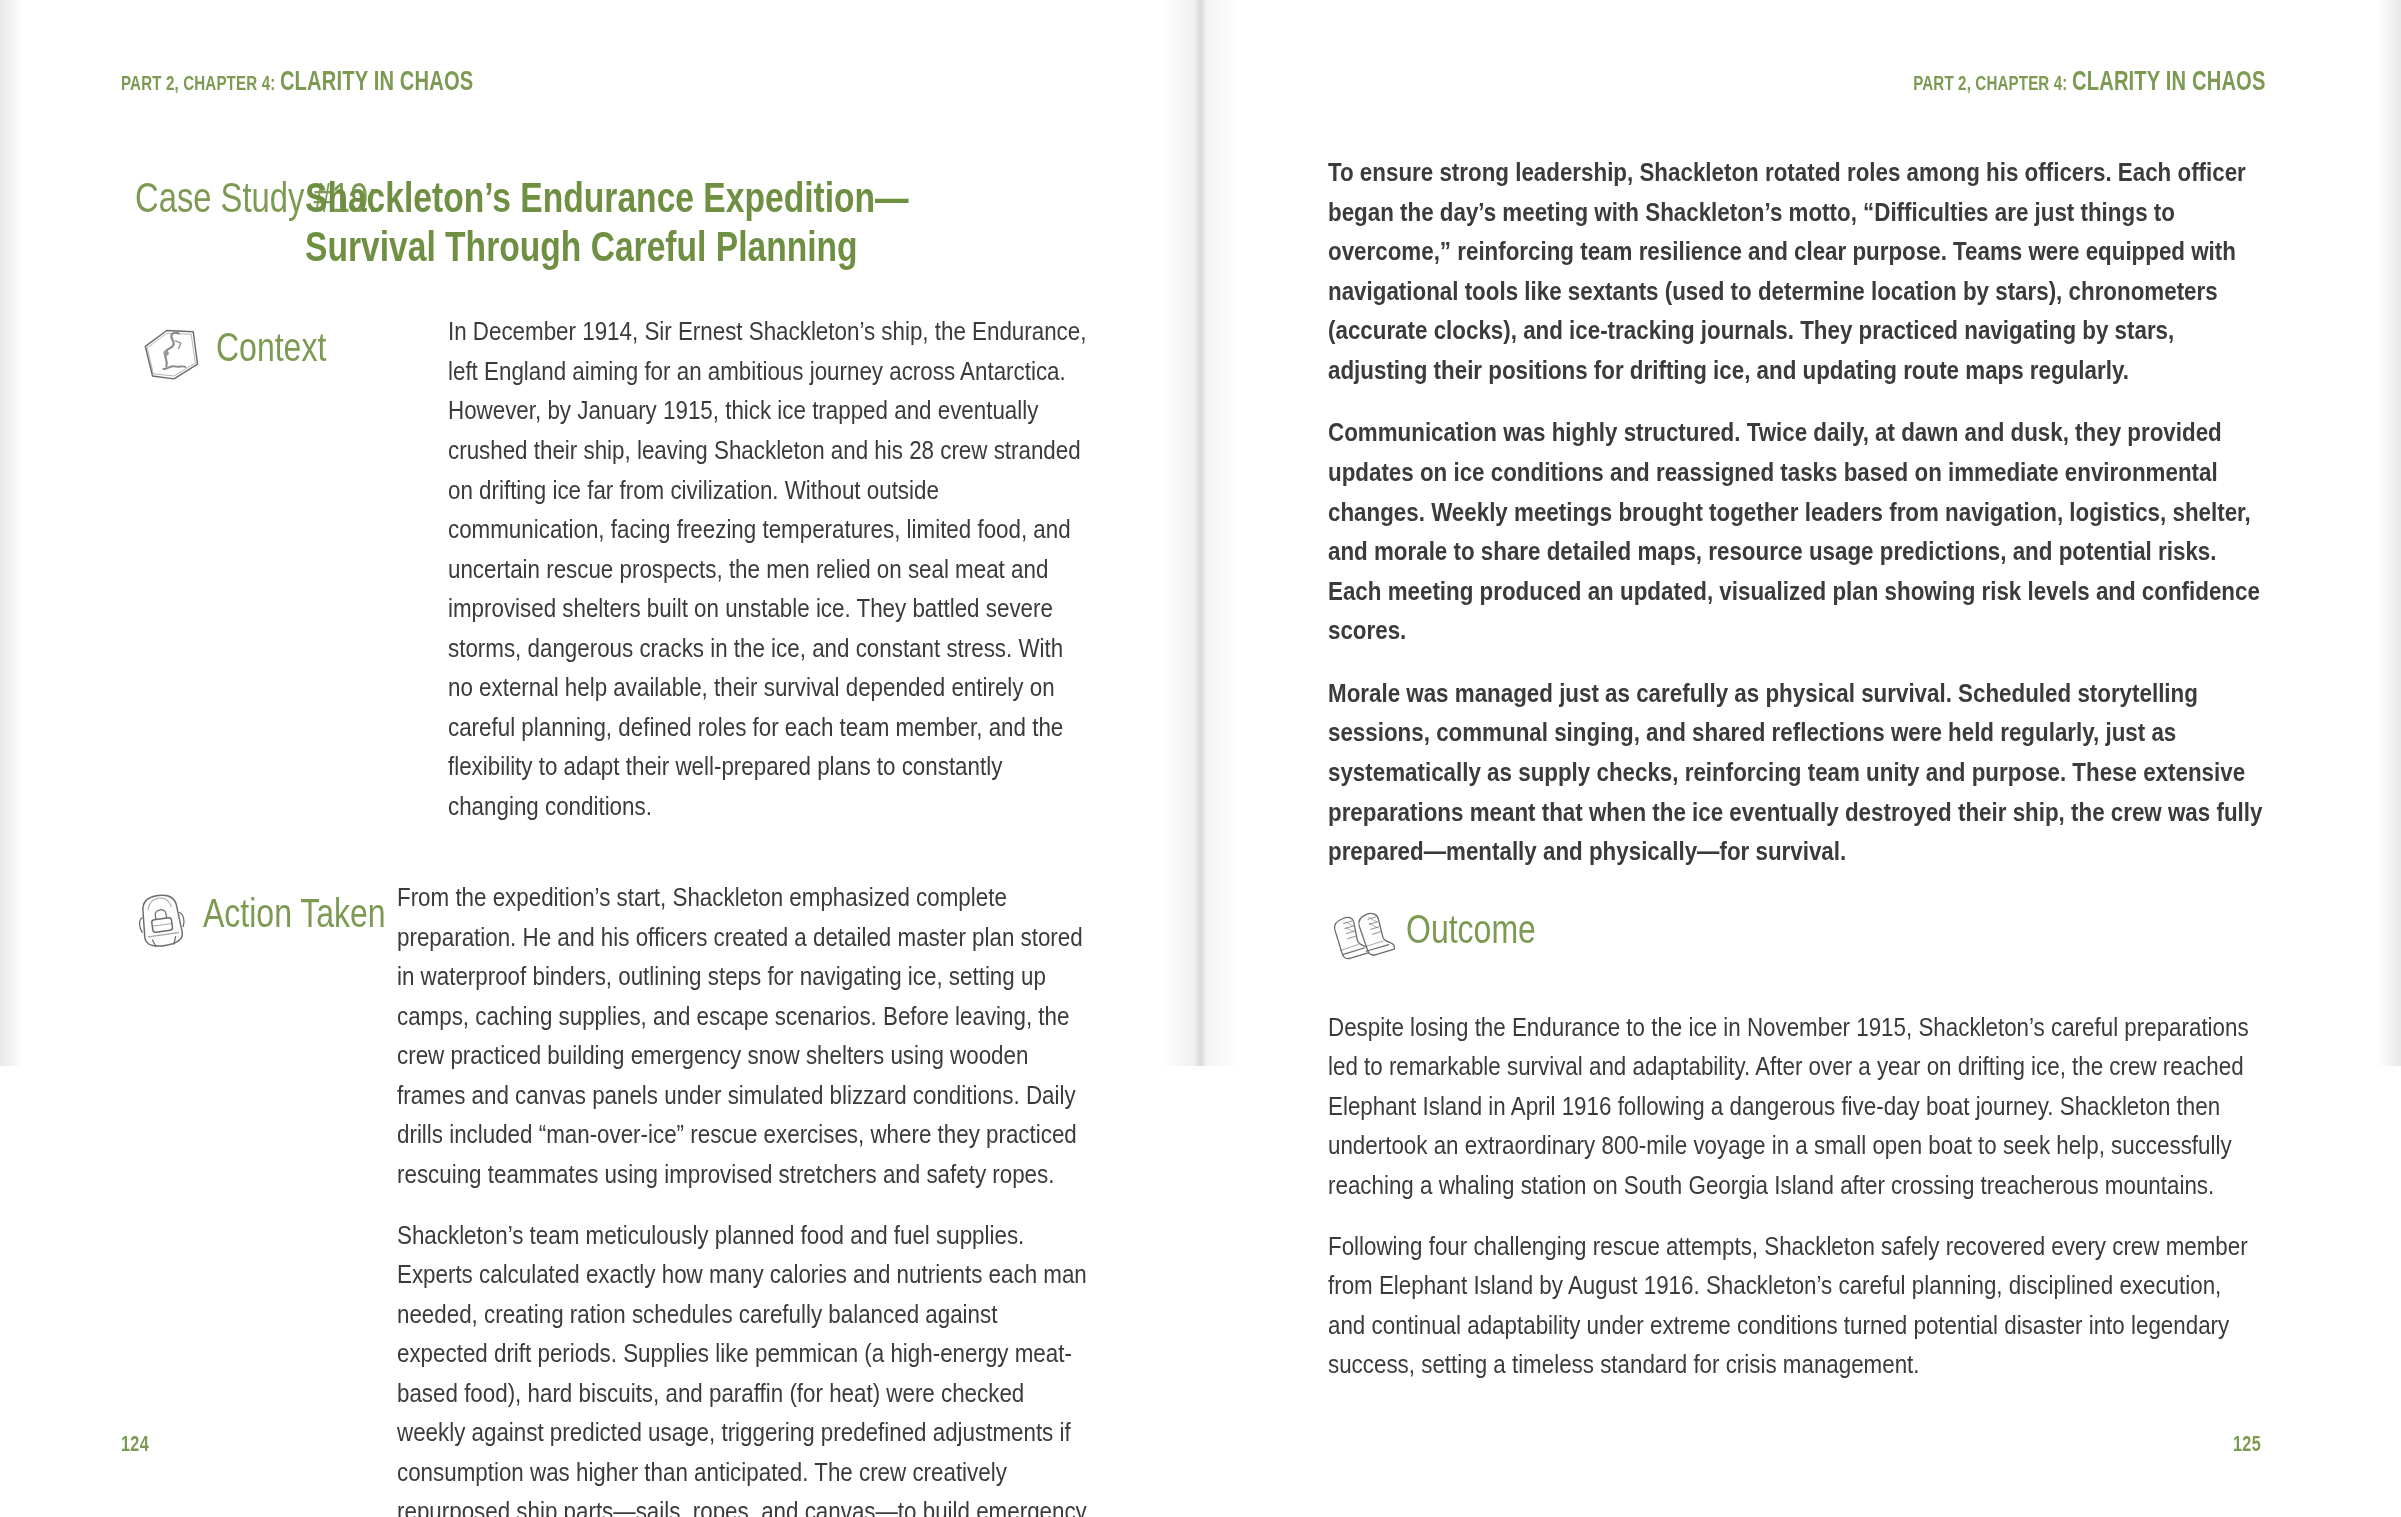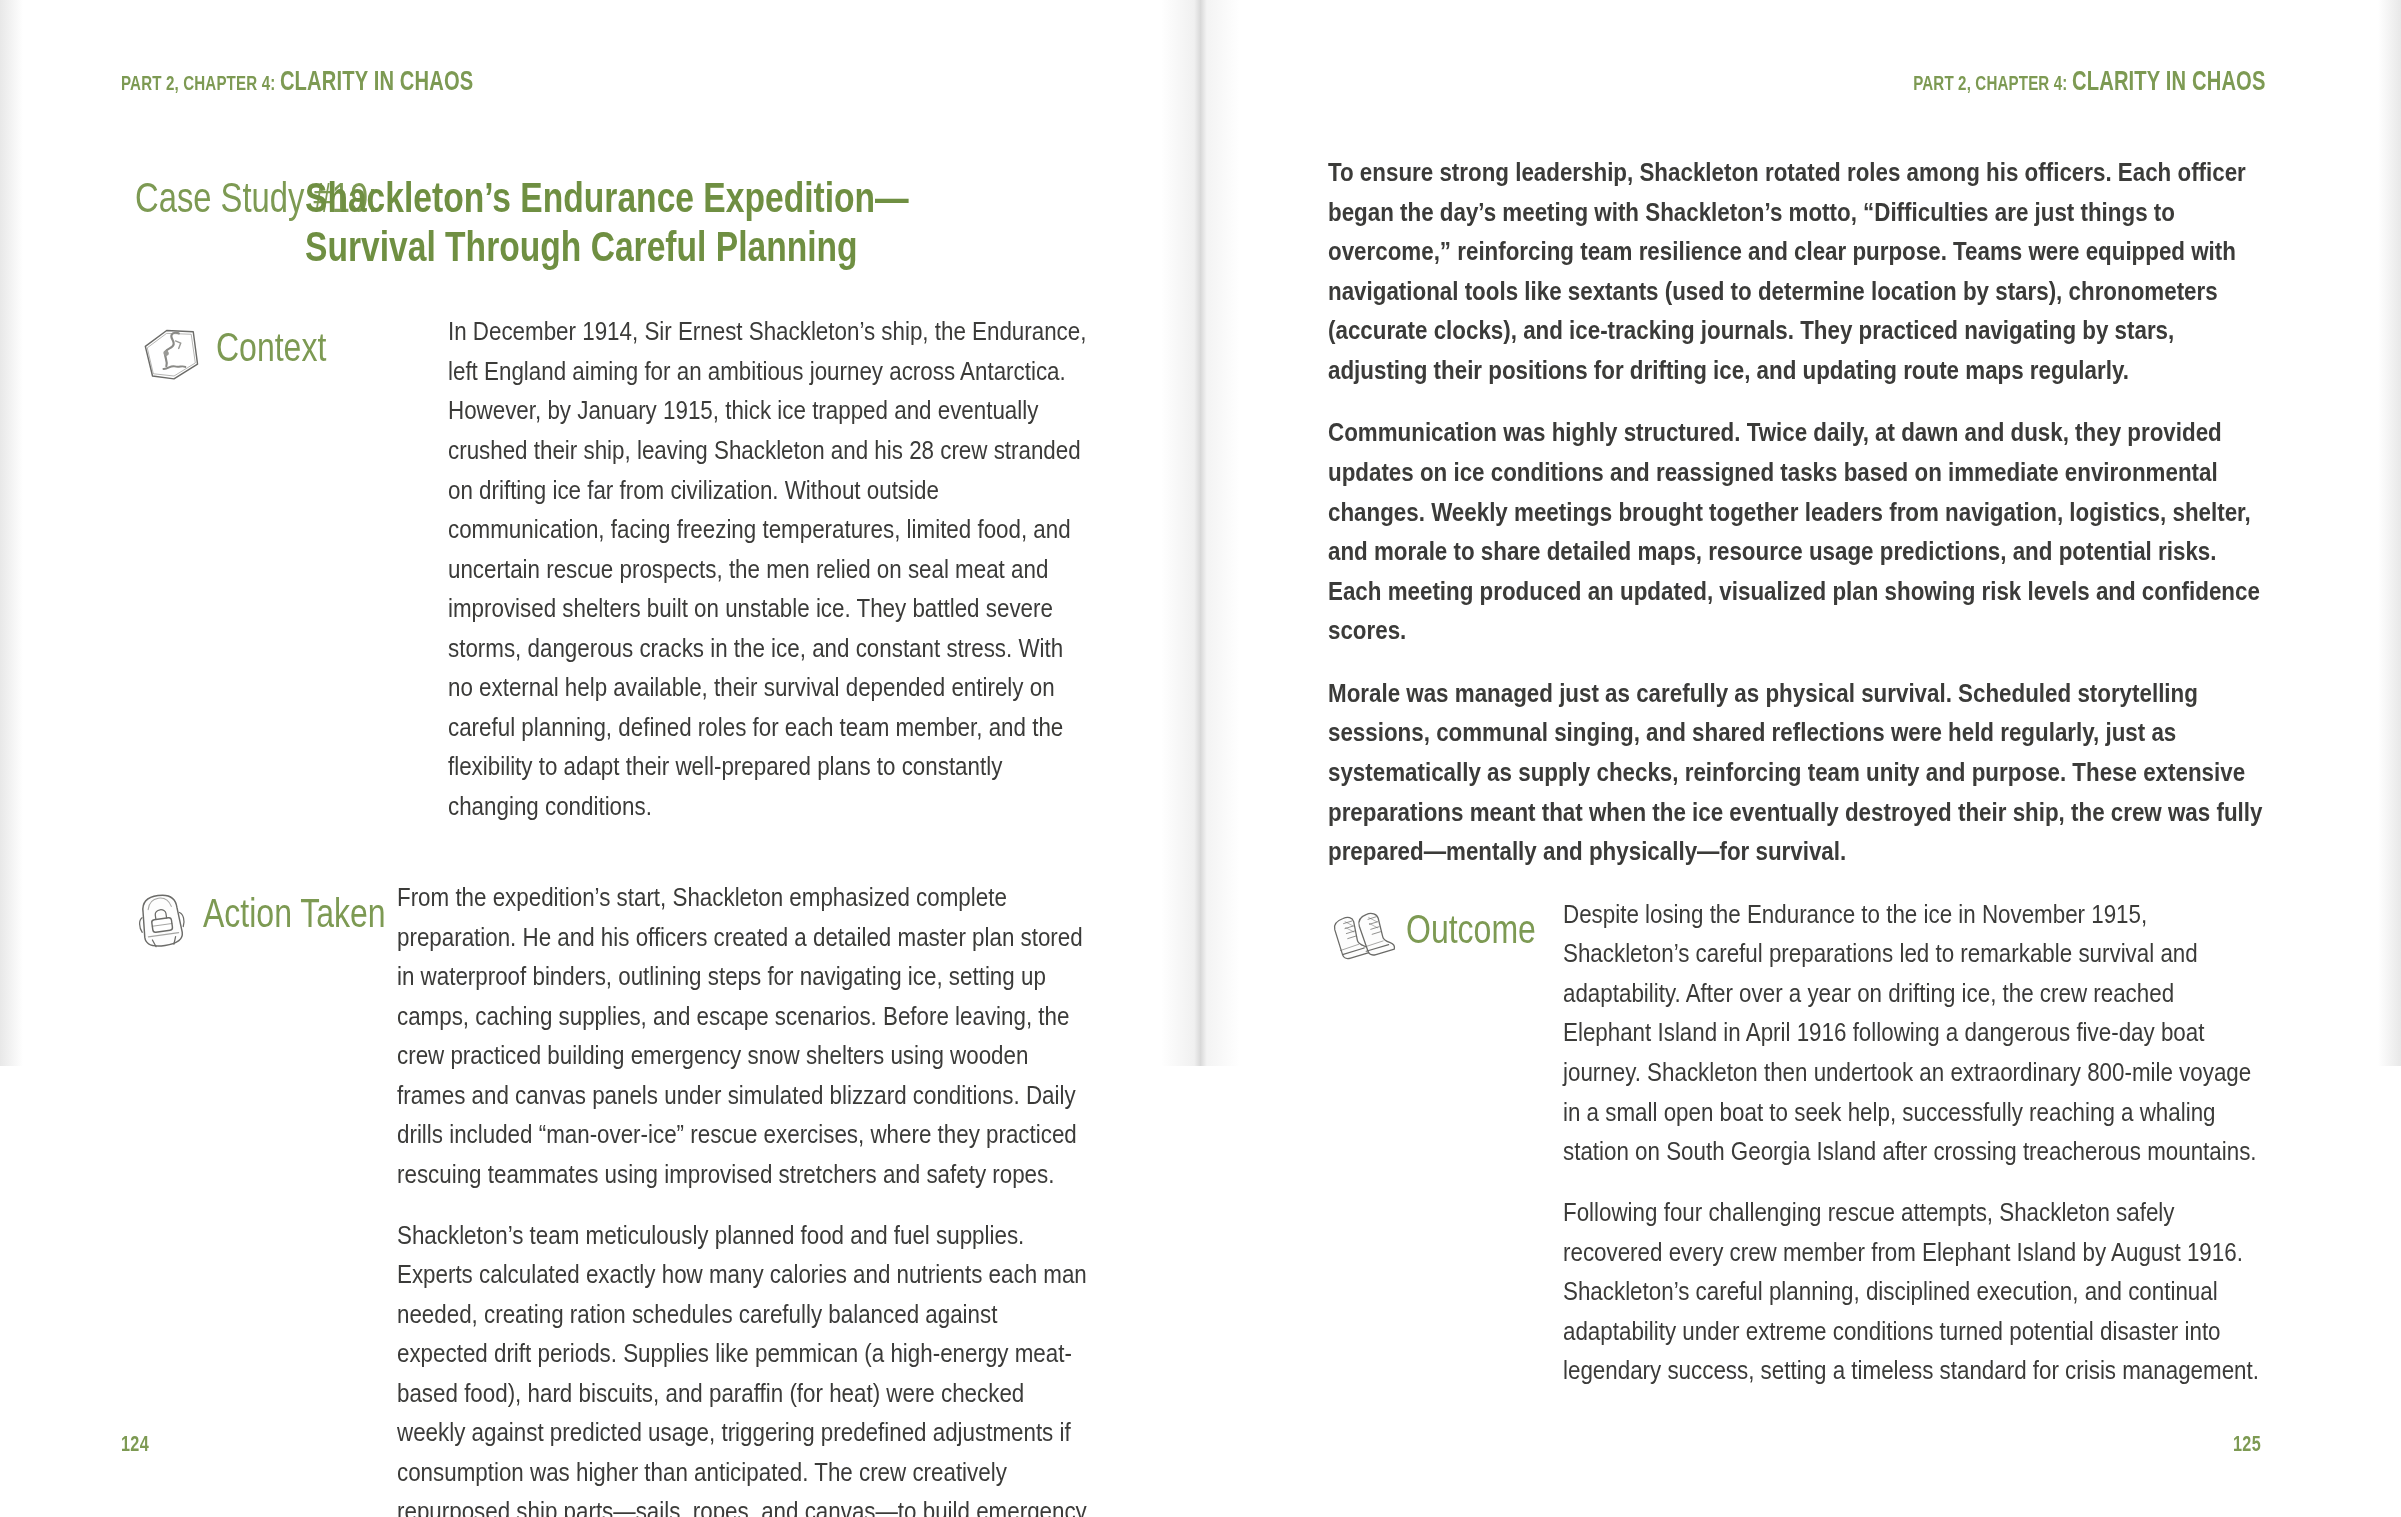--- a/index.html
+++ b/index.html
@@ -156,21 +156,21 @@
     flex: 1 1 auto;
   }
 
   
   .sec-context  .section-side  { width: 270px; }
   .sec-action   .section-side  { width: 232px; }
   .sec-outcome  .section-side  { width: 196px; }
 
   .sec-context  { margin-top: 41px; margin-left: 20px; }
   .sec-action   { margin-top: 52px; margin-left: 7.2px; }
-  .sec-outcome  { margin-top: 0; margin-left: 0; }
+  .sec-outcome  { margin-top: 0; margin-left: 0; flex-direction: column; }
 
   p.body {
     margin: 0 0 21.6px 0;
     font-family: "Liberation Sans Narrow", "Liberation Sans", sans-serif;
     font-size: 26px;
     line-height: 1.52;
     color: #3b3b39;
     transform: scaleX(0.86);
     transform-origin: left top;
     width: 116%;

